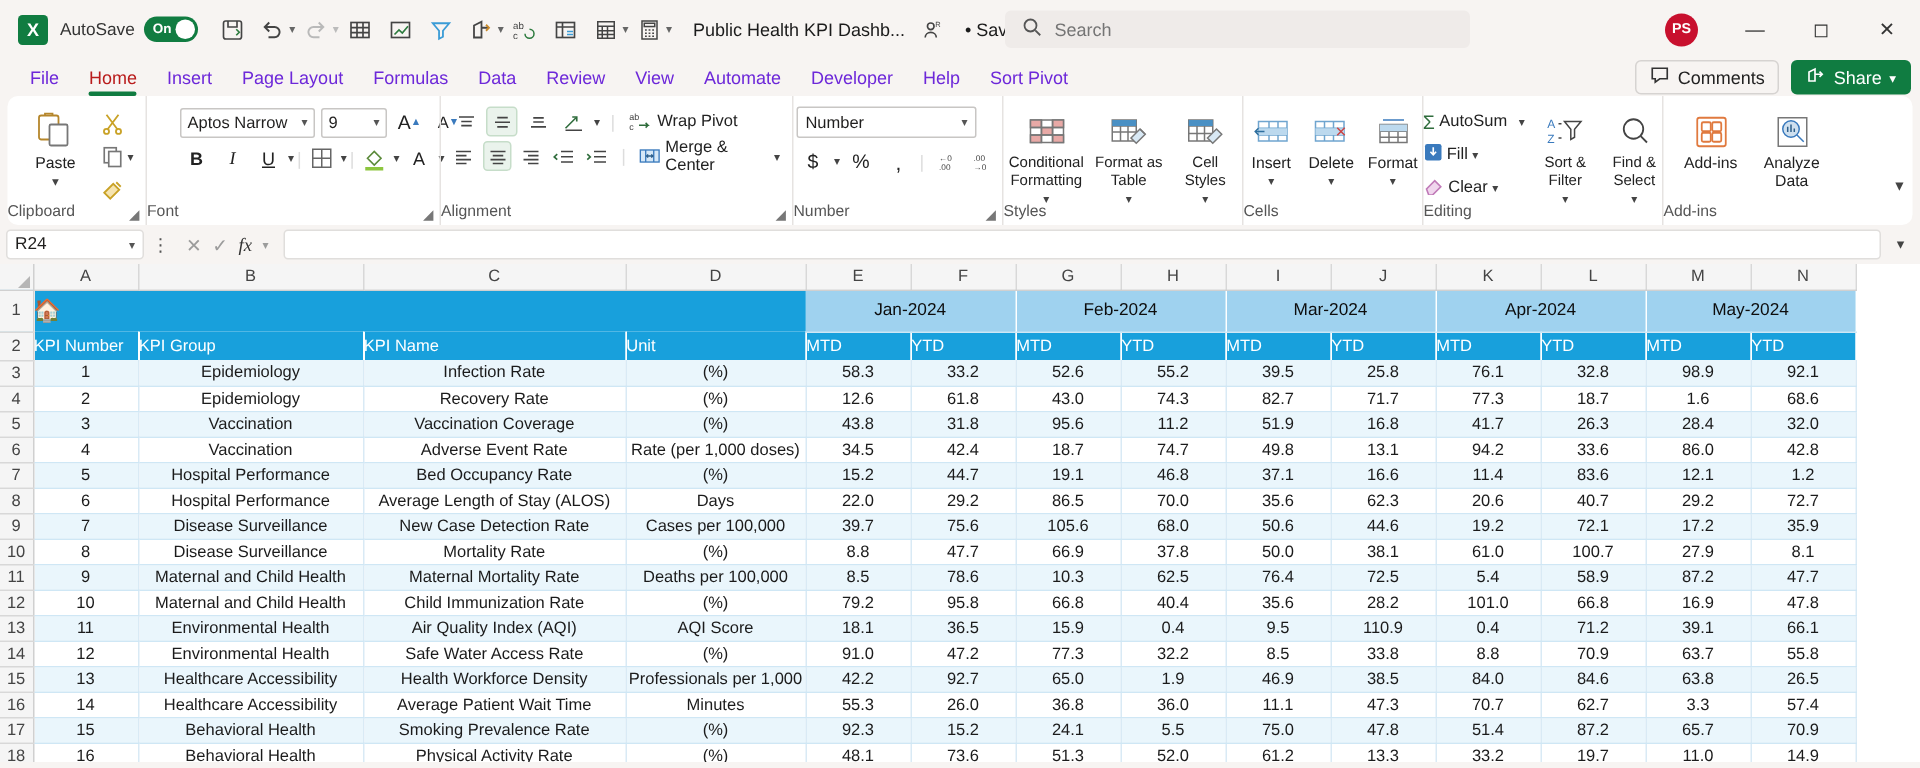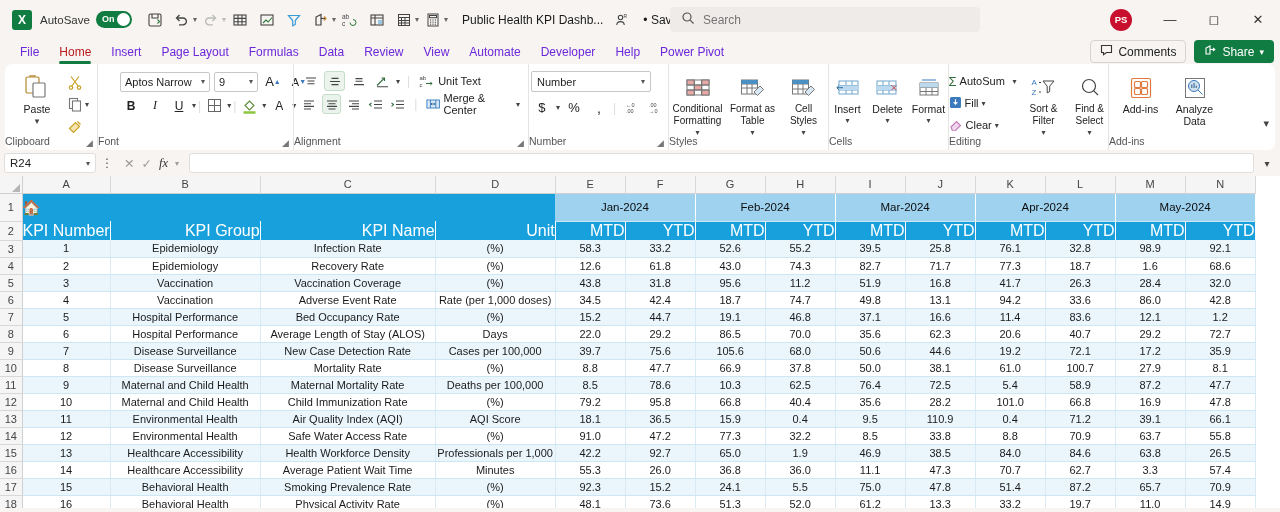--- a/index.html
+++ b/index.html
@@ -83,21 +83,21 @@
   .cornercell{width:22px;background:#f5f5f5;border-right:1px solid #d0d0d0;border-bottom:1px solid #d0d0d0;position:relative;}
   .cornercell:after{content:"";position:absolute;right:2px;bottom:1px;border-style:solid;border-width:0 0 8px 8px;
                     border-color:transparent transparent #b6b6b6 transparent;}
   .rowhdr{width:22px;background:#f5f5f5;color:#444;font-size:11px;text-align:center;
           border-right:1px solid #d0d0d0;border-bottom:1px solid #d8d8d8;}
   .cell{border-right:1px solid #d9eaf5;border-bottom:1px solid #cfe7f5;font-size:11px;height:17px;padding:0 4px;
         color:#1b1b1b;white-space:nowrap;overflow:hidden;}
   .r1{background:#18a0dc;height:28px;}
   .homecell{background:#18a0dc;border-right:0;border-bottom:0;text-align:left;padding-left:8px;}
   .monthcell{background:#9fd2ef;text-align:center;font-size:11.5px;font-weight:bold;color:#0d0d0d;border-right:1px solid #fff;}
-  .hdr2{background:#18a0dc;color:#fff;font-weight:bold;text-align:right;height:19px;font-size:16px;
+  .hdr2{background:#18a0dc;color:#fff;font-weight:bold;text-align:left;height:19px;font-size:11px;
         border-right:1px solid #fff;border-bottom:0;}
   .dcell{text-align:center;}
   .band{background:#eaf6fc;}
   .white{background:#ffffff;}
   .txtc{text-align:center;}
   .home-ico{font-size:15px;color:#fff;line-height:1;}
 </style>
 </head>
 <body>
 
@@ -222,21 +222,21 @@
   <div class="tab active">Home</div>
   <div class="tab">Insert</div>
   <div class="tab">Page Layout</div>
   <div class="tab">Formulas</div>
   <div class="tab">Data</div>
   <div class="tab">Review</div>
   <div class="tab">View</div>
   <div class="tab">Automate</div>
   <div class="tab">Developer</div>
   <div class="tab">Help</div>
-  <div class="tab">Power Pivot</div>
+  <div class="tab">Sort Pivot</div>
   <div class="tabright">
     <div class="comments-btn">
       <span>
         <svg width="13" height="12" viewBox="0 0 13 12" fill="none" stroke="#333" stroke-width="1.1">
             <path d="M1.5 1.5h10v7h-5l-3 2.2V8.5h-2z"></path>
           </svg>
       </span>
       <span>Comments</span>
     </div>
     <div class="share-btn">
@@ -372,21 +372,21 @@
             </svg>
           </div>
         <span style="font-size:8px;color:#444;">▾</span>
         <span style="color:#ddd;margin:0 4px;">|</span>
         <div class="srow">
           <svg width="16" height="14" viewBox="0 0 16 14" fill="none" stroke="#2f6c3c" stroke-width="1">
               <text x="0.5" y="6" font-size="6" fill="#444" stroke="none" font-family="Liberation Sans">ab</text>
               <text x="0.5" y="12.5" font-size="6" fill="#444" stroke="none" font-family="Liberation Sans">c</text>
               <path d="M7 9.5h6l-1.6-1.6M13 9.5l-1.6 1.6"></path>
             </svg>
-          <span>Unit Text</span>
+          <span>Wrap Pivot</span>
         </div>
       </div>
       <div style="display:flex;align-items:center;gap:3px;">
         <div class="algbtn">
             <svg width="14" height="13" viewBox="0 0 14 13" stroke="#444" stroke-width="1.1">
               <path d="M2 3h10M2 5.7h7M2 8.4h10M2 11h7"></path>
             </svg>
           </div>
         <div class="algbtn sel">
             <svg width="14" height="13" viewBox="0 0 14 13" stroke="#444" stroke-width="1.1">

